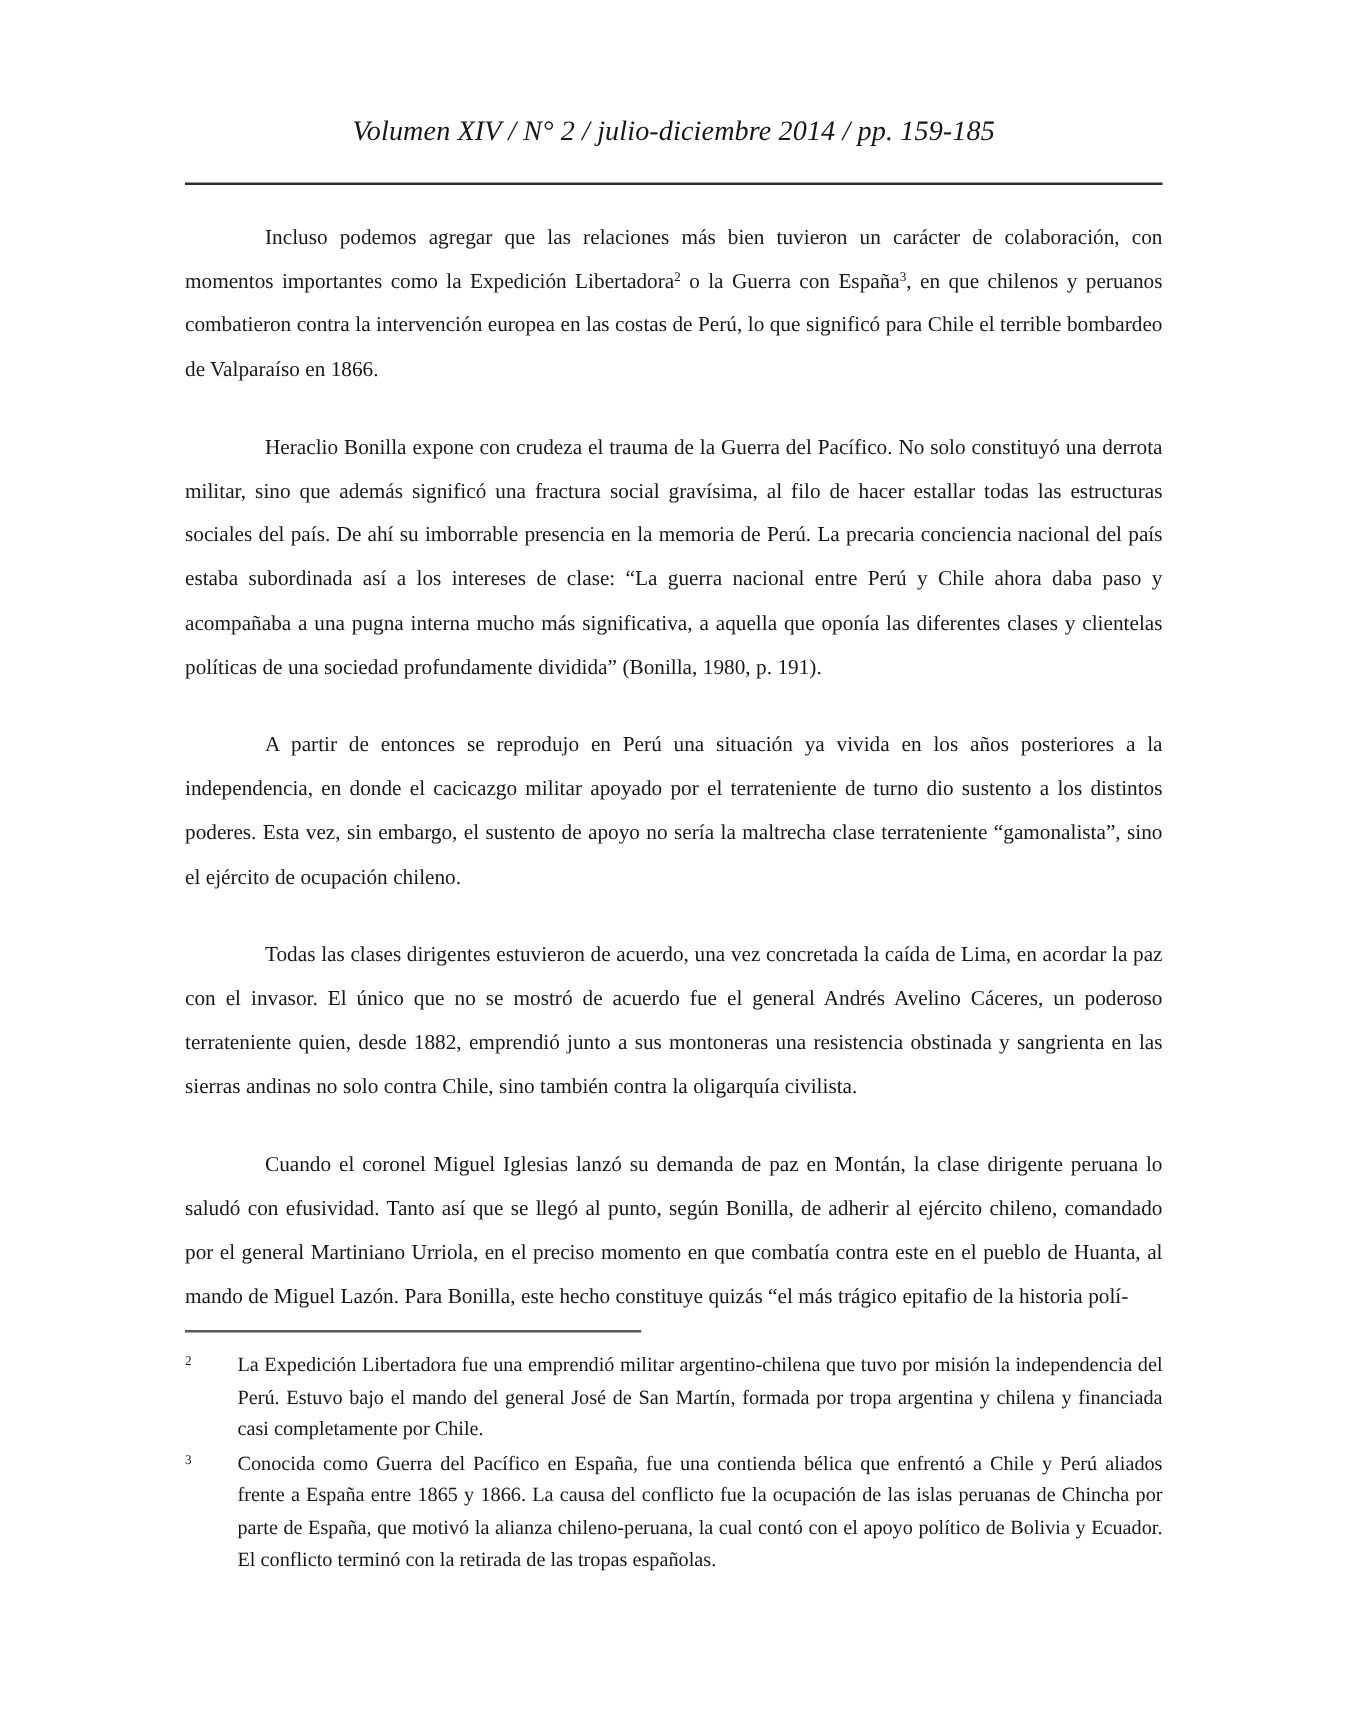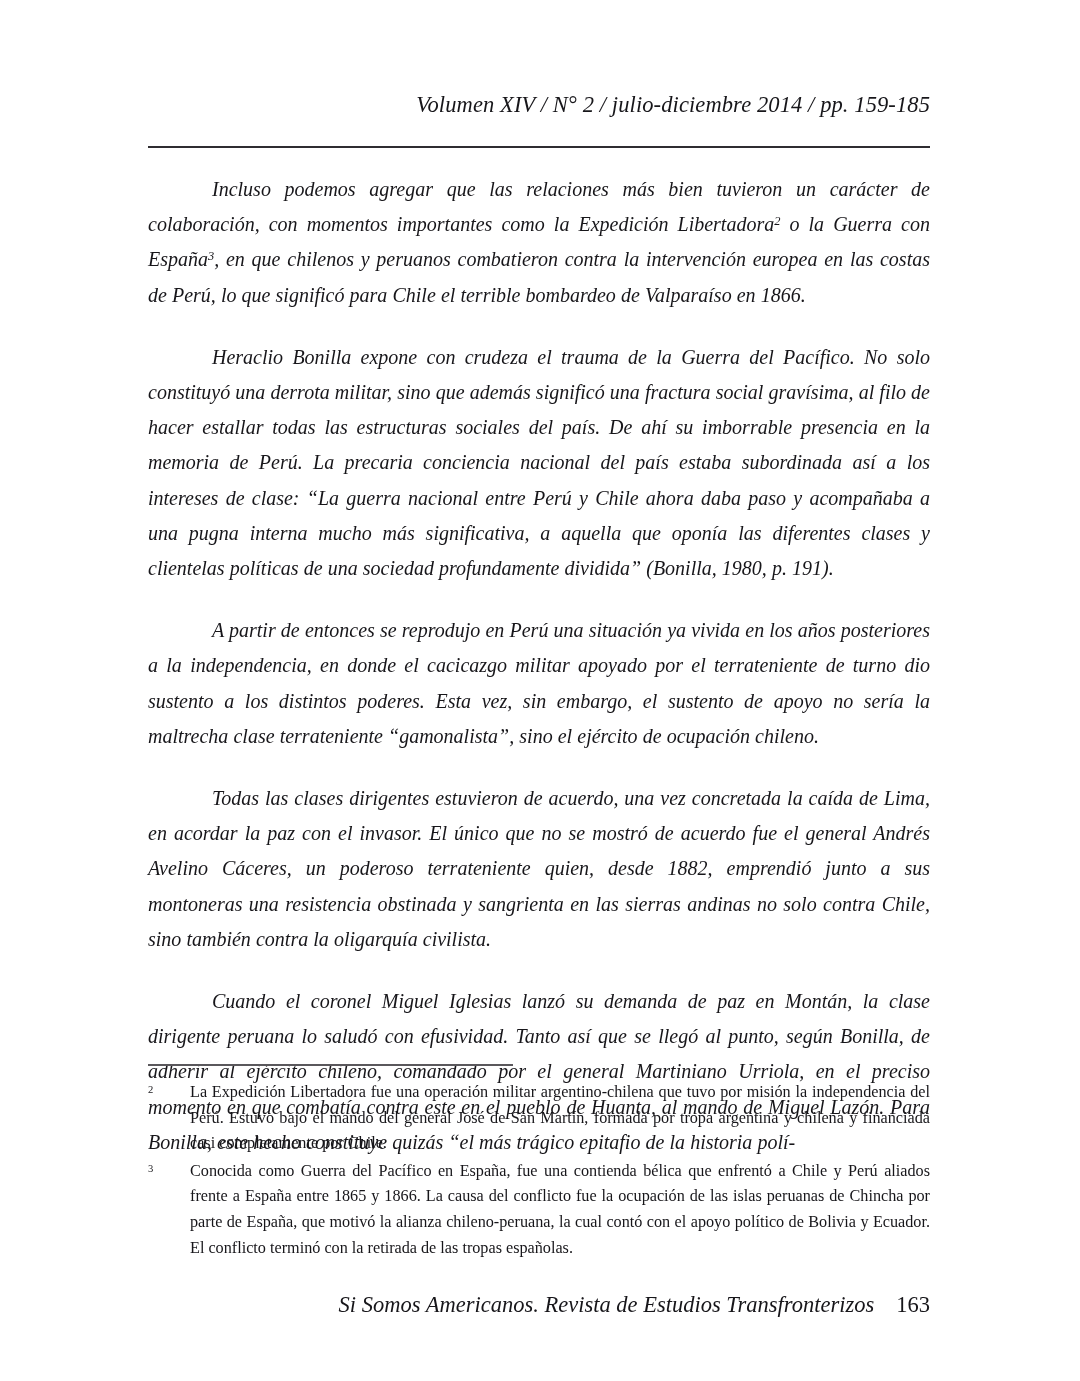--- a/index.html
+++ b/index.html
@@ -20,21 +20,21 @@
     overflow: hidden;
     box-sizing: border-box;
   }
 
   
   .running-head {
     position: absolute;
     left: 148px;
     top: 92px;
     width: 782px;
-    text-align: right;
+    text-align: center;
     font-style: italic;
     font-size: 22.5px;
     letter-spacing: 0.1px;
     white-space: nowrap;
   }
 
   .head-rule {
     position: absolute;
     left: 148px;
     top: 146px;
@@ -46,28 +46,27 @@
   
   .body-block {
     position: absolute;
     left: 148px;
     top: 172px;
     width: 782px;
   }
 
   .para {
     margin: 0 0 27px 0;
-    font-size: 20px;
+    font-size: 17px;
     line-height: 35.2px;
     text-align: justify;
     text-indent: 64px;
     hyphens: manual;
     -webkit-hyphens: manual;
     word-spacing: 0.1px;
-    font-style: italic;
   }
 
   .para:last-child {
     margin-bottom: 17px;
   }
 
   .para sup {
     font-size: 0.62em;
     line-height: 0;
     vertical-align: 0.52em;
@@ -148,25 +147,22 @@
       <p class="para"><span>A partir de entonces se reprodujo en Perú una situación ya vivida en los años posteriores a la independencia, en donde el cacicazgo militar apoyado por el terrateniente de turno dio sustento a los distintos poderes. Esta vez, sin embargo, el sustento de apoyo no sería la maltrecha clase terrateniente “gamonalista”, sino el ejército de ocupación chileno.</span></p>
       <p class="para"><span>Todas las clases dirigentes estuvieron de acuerdo, una vez concretada la caída de Lima, en acordar la paz con el invasor. El único que no se mostró de acuerdo fue el general Andrés Avelino Cáceres, un poderoso terrateniente quien, desde 1882, emprendió junto a sus montoneras una resistencia obstinada y sangrienta en las sierras andinas no solo contra Chile, sino también contra la oligarquía civilista.</span></p>
       <p class="para"><span>Cuando el coronel Miguel Iglesias lanzó su demanda de paz en Montán, la clase dirigente peruana lo saludó con efusividad. Tanto así que se llegó al punto, según Bonilla, de adherir al ejército chileno, comandado por el general Martiniano Urriola, en el preciso momento en que combatía contra este en el pueblo de Huanta, al mando de Miguel Lazón. Para Bonilla, este hecho constituye quizás “el más trágico epitafio de la historia polí-</span></p>
     </div>
 
   <div class="footnote-rule"></div>
 
   <div class="footnotes">
       <div class="footnote">
         <span class="fn-marker">2</span>
-        <span class="fn-text">La Expedición Libertadora fue una operación militar argentino-chilena que tuvo por misión la independencia del Perú. Estuvo bajo el mando del general José de San Martín, formada por tropa argentina y chilena y financiada casi completamente por Chile.</span>
+        <span class="fn-text">La Expedición Libertadora fue una emprendió militar argentino-chilena que tuvo por misión la independencia del Perú. Estuvo bajo el mando del general José de San Martín, formada por tropa argentina y chilena y financiada casi completamente por Chile.</span>
       </div>
       <div class="footnote">
         <span class="fn-marker">3</span>
         <span class="fn-text">Conocida como Guerra del Pacífico en España, fue una contienda bélica que enfrentó a Chile y Perú aliados frente a España entre 1865 y 1866. La causa del conflicto fue la ocupación de las islas peruanas de Chincha por parte de España, que motivó la alianza chileno-peruana, la cual contó con el apoyo político de Bolivia y Ecuador. El conflicto terminó con la retirada de las tropas españolas.</span>
       </div>
     </div>
 
-  <div class="running-foot">
-    <span class="foot-title">Si Somos Americanos. Revista de Estudios Transfronterizos</span><span class="foot-pageno">163</span>
-  </div>
 
 </div>
 
 </body></html>

